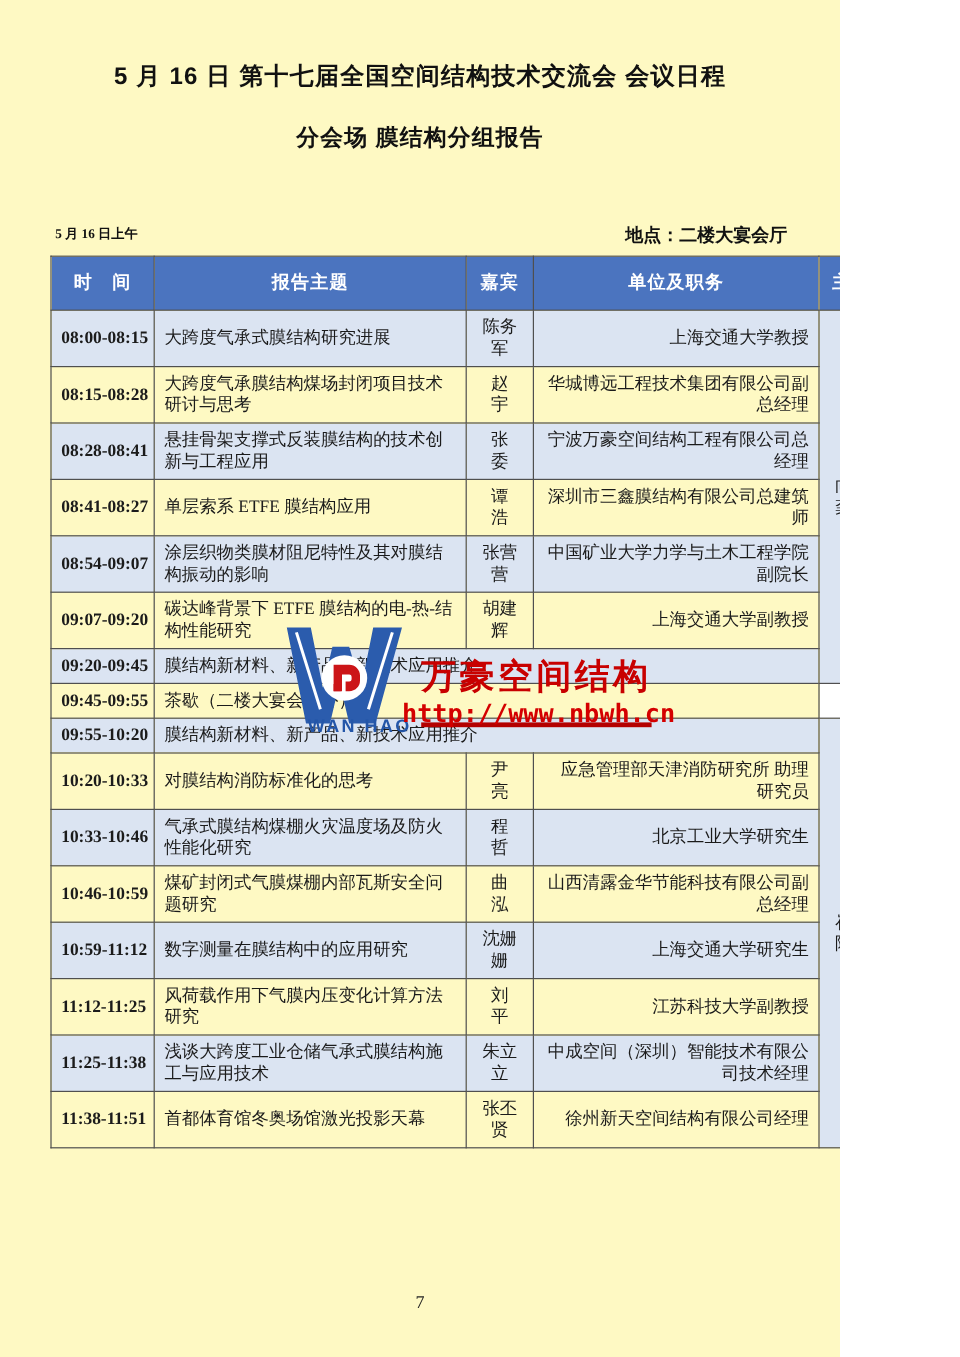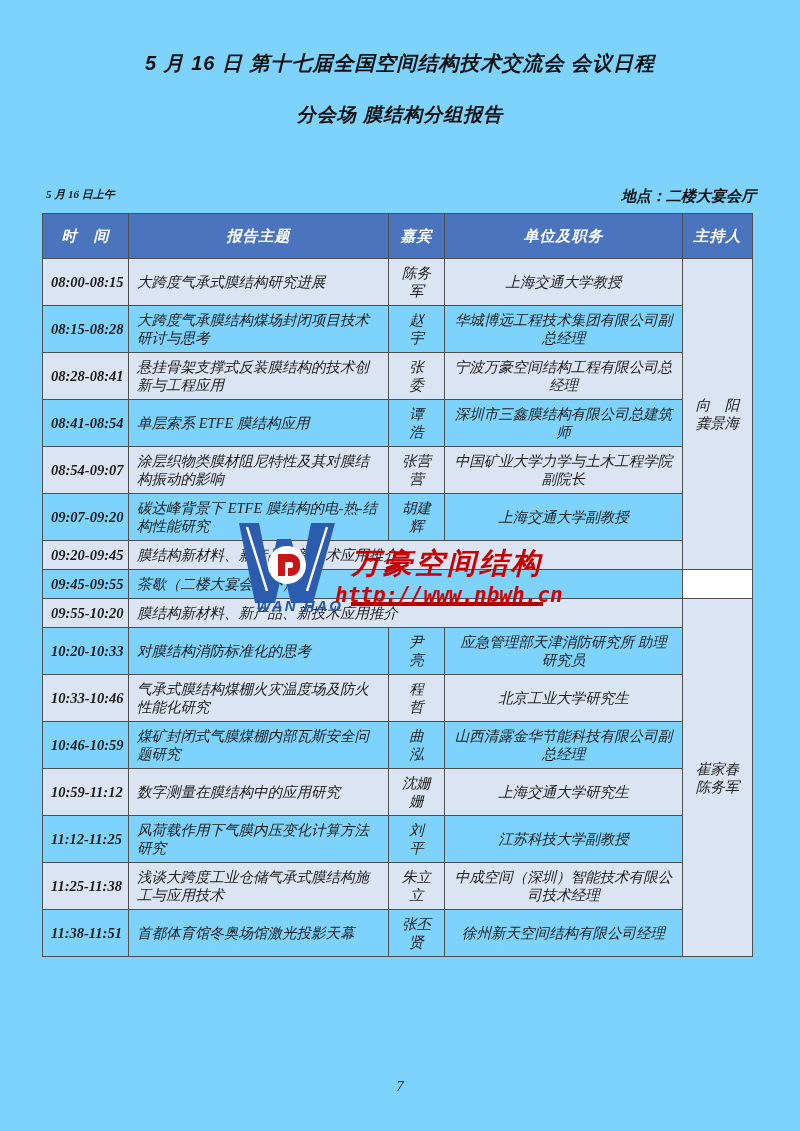--- a/index.html
+++ b/index.html
@@ -1,18 +1,18 @@
 <!DOCTYPE html>
 <html><head>
 <meta charset="utf-8">
 <style>
   html,body{margin:0;padding:0;background:#ffffff;}
   .page{
-    position:relative;width:800px;height:1131px;background:#7dd3fc;overflow:hidden;
-    font-family:"Liberation Serif", serif;color:#1b1b1b;font-style:italic;
+    position:relative;width:700px;height:1131px;background:#fef9c3;overflow:hidden;
+    font-family:"Liberation Serif", serif;color:#1b1b1b;
   }
   
   .title1{
     position:absolute;top:50px;left:0;width:100%;text-align:center;
     font-family:"Liberation Sans", sans-serif;font-weight:bold;font-size:20px;color:#111;
     letter-spacing:1px;
   }
   .title2{
     position:absolute;top:102px;left:0;width:100%;text-align:center;
     font-family:"Liberation Sans", sans-serif;font-weight:bold;font-size:19px;color:#111;
@@ -42,21 +42,21 @@
     background:#4b74bf;color:#ffffff;
     font-family:"Liberation Sans", sans-serif;font-weight:bold;font-size:15px;
     height:26px;padding:9px 2px;text-align:center;letter-spacing:1px;
   }
   td.time{
     text-align:center;font-weight:bold;font-size:12.5px;
     padding:5px 2px;white-space:nowrap;margin-left:28px;
   }
   td.topic{text-align:left;}
   td.guest{text-align:center;padding:5px 4px;}
-  td.org{text-align:center;}
+  td.org{text-align:right;}
   tr.alt td{background:#dbe4f2;}
   td.host{
     background:#d9e2f1;text-align:center;white-space:pre-line;line-height:24px;
   }
   td.host-empty{background:#ffffff;}
   
   .watermark{position:absolute;left:0;top:0;width:800px;height:1131px;pointer-events:none;z-index:5;}
   .wm-logo{position:absolute;left:237px;top:521px;width:100px;height:84px;}
   .wm-en{
     position:absolute;left:233px;top:597px;width:110px;
@@ -122,21 +122,21 @@
         <td class="guest">赵　宇</td>
         <td class="org">华城博远工程技术集团有限公司副总经理</td>
       </tr>
       <tr class="alt">
         <td class="time">08:28-08:41</td>
         <td class="topic">悬挂骨架支撑式反装膜结构的技术创新与工程应用</td>
         <td class="guest">张　委</td>
         <td class="org">宁波万豪空间结构工程有限公司总经理</td>
       </tr>
       <tr>
-        <td class="time">08:41-08:54</td>
+        <td class="time">08:41-08:27</td>
         <td class="topic">单层索系 ETFE 膜结构应用</td>
         <td class="guest">谭　浩</td>
         <td class="org">深圳市三鑫膜结构有限公司总建筑师</td>
       </tr>
       <tr class="alt">
         <td class="time">08:54-09:07</td>
         <td class="topic">涂层织物类膜材阻尼特性及其对膜结构振动的影响</td>
         <td class="guest">张营营</td>
         <td class="org">中国矿业大学力学与土木工程学院副院长</td>
       </tr>

